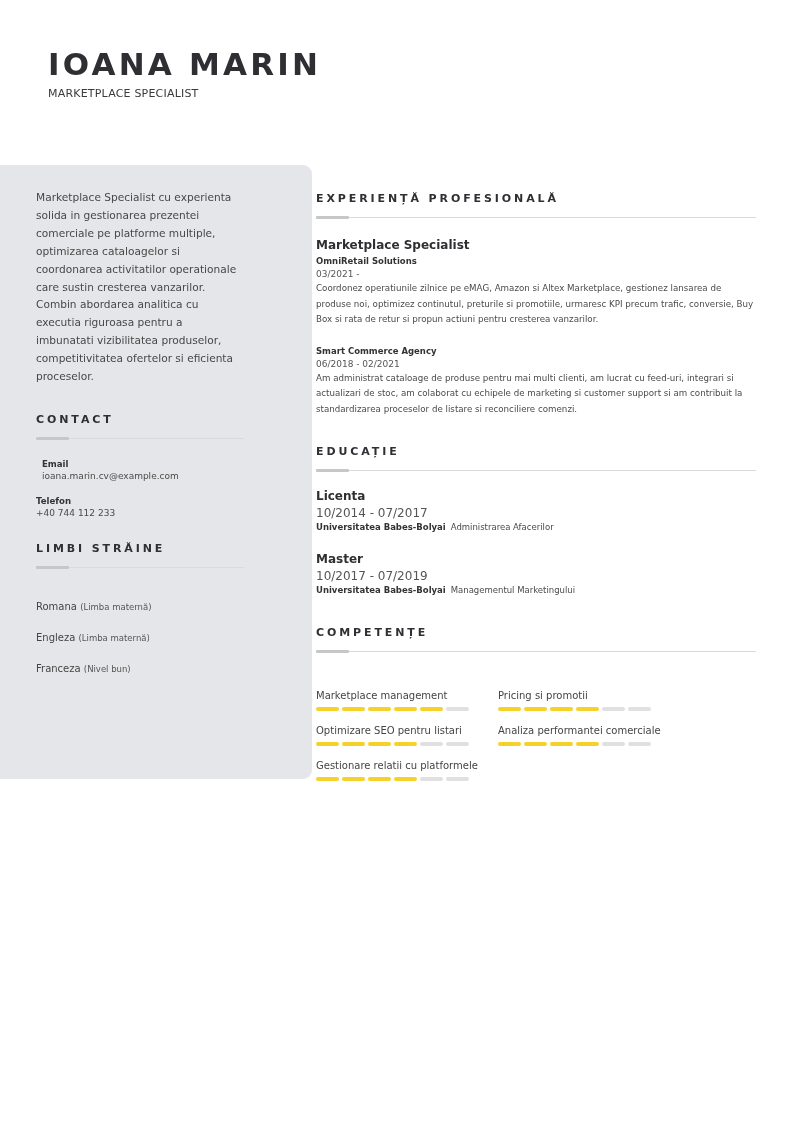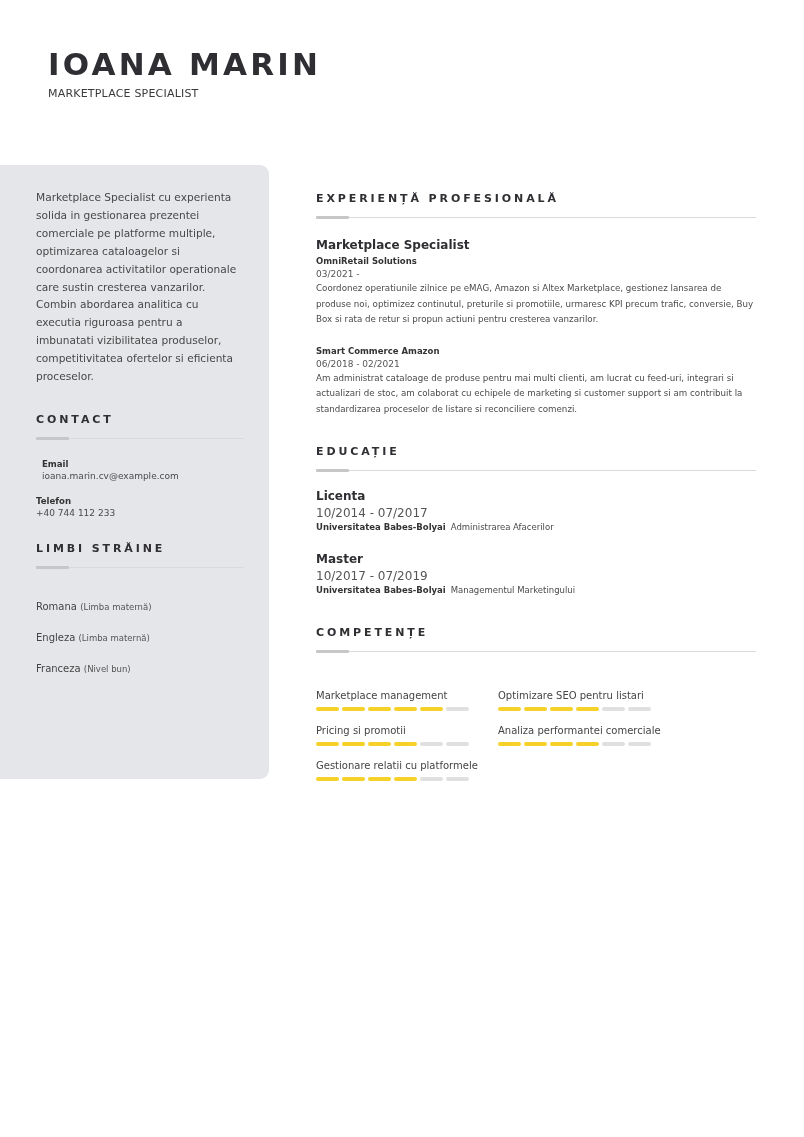--- a/index.html
+++ b/index.html
@@ -3,21 +3,21 @@
 <meta charset="utf-8">
 <style>
   * { box-sizing: border-box; margin: 0; padding: 0; }
   html, body { width: 804px; height: 1137px; background: #ffffff; }
   body { position: relative; font-family: "DejaVu Sans", sans-serif; color: #3a3a3a; overflow: hidden; }
 
   .header { position: absolute; left: 48px; top: 46px; }
   .name { font-family: "DejaVu Sans", sans-serif; font-weight: bold; font-size: 31px; letter-spacing: 3.2px; color: #2f2f33; line-height: 36px; }
   .title { font-size: 11px; color: #3a3a3a; margin-top: 5px; letter-spacing: 0.2px; }
 
-  .sidebar { position: absolute; left: 0; top: 165px; width: 269px; height: 614px; background: #e4e6e9; border-radius: 0 9px 9px 0; padding: 24px 24px 0 36px; }
+  .sidebar { position: absolute; left: 0; top: 165px; width: 312px; height: 614px; background: #e4e6e9; border-radius: 0 9px 9px 0; padding: 24px 24px 0 36px; }
   .summary { font-size: 10.6px; line-height: 17.9px; color: #474747; width: 205px; }
 
   .sec-head { font-weight: bold; font-size: 11px; letter-spacing: 2.9px; color: #2f2f33; }
   .sec-line { position: relative; height: 3px; margin-top: 11px; }
   .sec-line .thin { position: absolute; left: 0; right: 0; top: 1px; height: 1px; background: #d9dadc; }
   .sec-line .thick { position: absolute; left: 0; top: 0; width: 33px; height: 3px; background: #c6c7c9; border-radius: 1px; }
   .sidebar .sec-line { width: 208px; }
 
   .contact-block { margin-top: 14px; }
   .lbl { font-size: 8.6px; font-weight: bold; color: #333; }
@@ -109,21 +109,21 @@
       </div>
 
     <div class="job">
       <div class="job-title">Marketplace Specialist</div>
       <div class="company">OmniRetail Solutions</div>
       <div class="dates">03/2021 -</div>
       <div class="desc">Coordonez operatiunile zilnice pe eMAG, Amazon si Altex Marketplace, gestionez lansarea de produse noi, optimizez continutul, preturile si promotiile, urmaresc KPI precum trafic, conversie, Buy Box si rata de retur si propun actiuni pentru cresterea vanzarilor.</div>
     </div>
 
     <div class="job" style="margin-top:17px;">
-      <div class="company">Smart Commerce Amazon</div>
+      <div class="company">Smart Commerce Agency</div>
       <div class="dates">06/2018 - 02/2021</div>
       <div class="desc">Am administrat cataloage de produse pentru mai multi clienti, am lucrat cu feed-uri, integrari si actualizari de stoc, am colaborat cu echipele de marketing si customer support si am contribuit la standardizarea proceselor de listare si reconciliere comenzi.</div>
     </div>
   </section>
 
   <section style="margin-top:27px;">
     <div class="sec-head">EDUCAȚIE</div>
     <div class="sec-line">
         <div class="thin"></div>
         <div class="thick"></div>
@@ -154,32 +154,32 @@
           <div class="bar">
             <span class="seg on" style="background: rgb(246, 209, 42);"></span>
             <span class="seg on" style="background: rgb(246, 209, 42);"></span>
             <span class="seg on" style="background: rgb(246, 209, 42);"></span>
             <span class="seg on" style="background: rgb(246, 209, 42);"></span>
             <span class="seg on" style="background: rgb(246, 209, 42);"></span>
             <span class="seg"></span>
           </div>
         </div>
         <div>
+          <div class="skill-name">Pricing si promotii</div>
+          <div class="bar">
+            <span class="seg on" style="background: rgb(246, 209, 42);"></span>
+            <span class="seg on" style="background: rgb(246, 209, 42);"></span>
+            <span class="seg on" style="background: rgb(246, 209, 42);"></span>
+            <span class="seg on" style="background: rgb(246, 209, 42);"></span>
+            <span class="seg"></span>
+            <span class="seg"></span>
+          </div>
+        </div>
+        <div>
           <div class="skill-name">Optimizare SEO pentru listari</div>
-          <div class="bar">
-            <span class="seg on" style="background: rgb(246, 209, 42);"></span>
-            <span class="seg on" style="background: rgb(246, 209, 42);"></span>
-            <span class="seg on" style="background: rgb(246, 209, 42);"></span>
-            <span class="seg on" style="background: rgb(246, 209, 42);"></span>
-            <span class="seg"></span>
-            <span class="seg"></span>
-          </div>
-        </div>
-        <div>
-          <div class="skill-name">Pricing si promotii</div>
           <div class="bar">
             <span class="seg on" style="background: rgb(246, 209, 42);"></span>
             <span class="seg on" style="background: rgb(246, 209, 42);"></span>
             <span class="seg on" style="background: rgb(246, 209, 42);"></span>
             <span class="seg on" style="background: rgb(246, 209, 42);"></span>
             <span class="seg"></span>
             <span class="seg"></span>
           </div>
         </div>
         <div>

